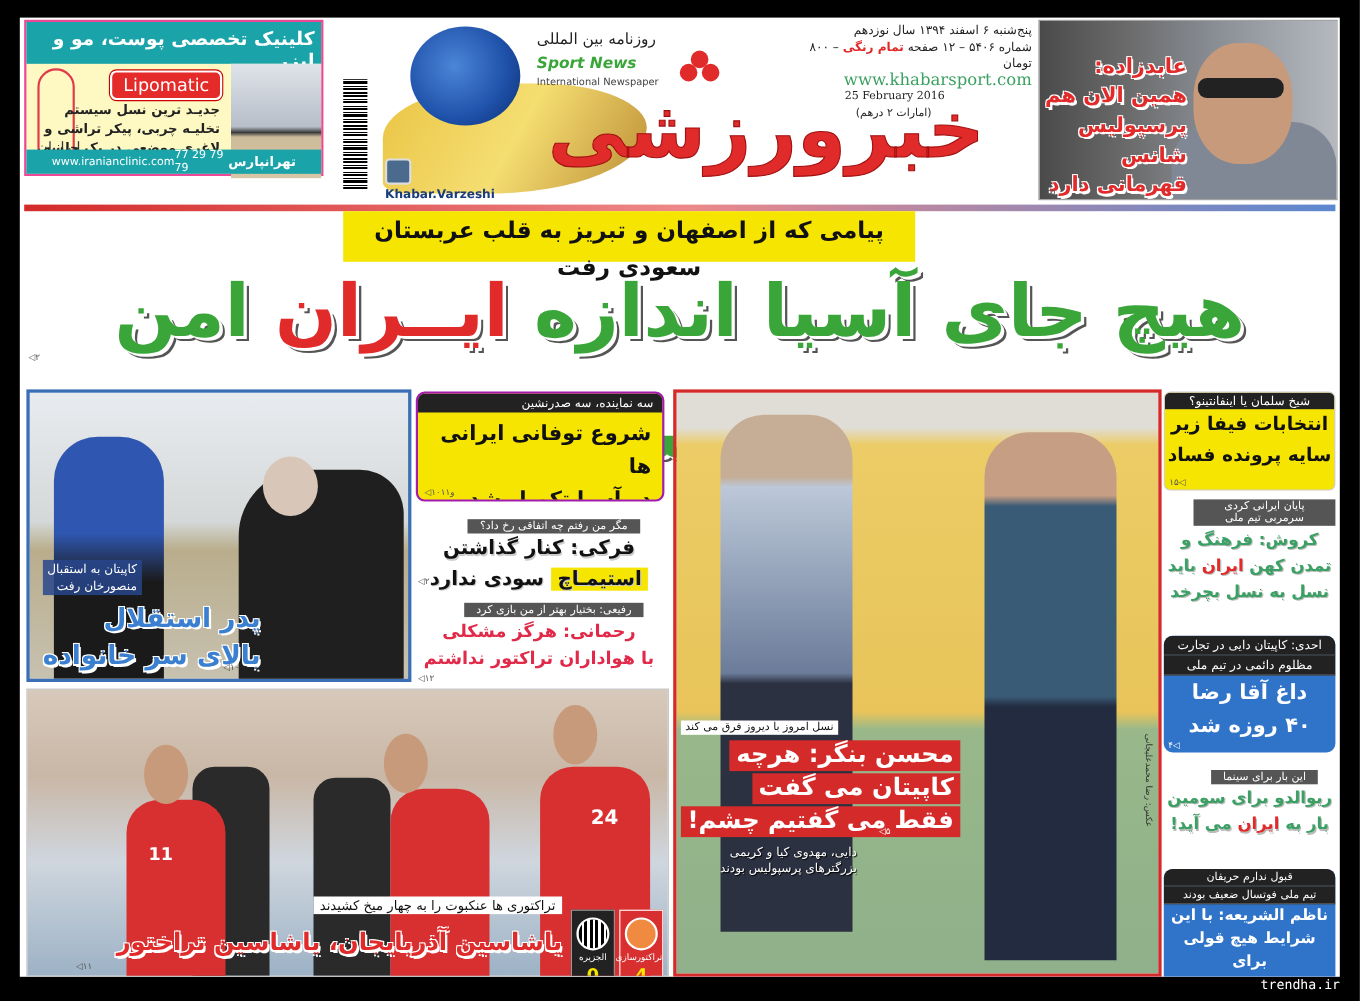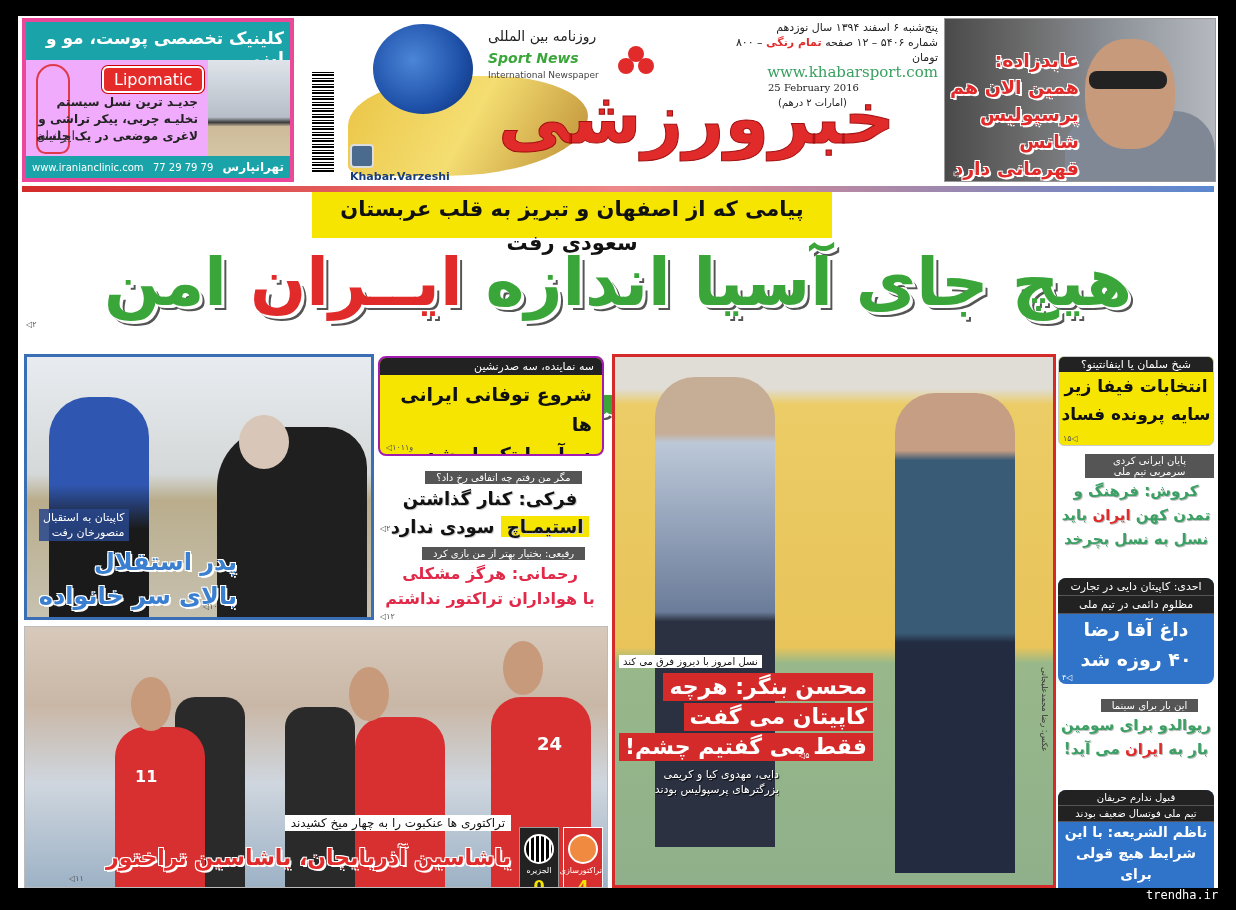--- a/index.html
+++ b/index.html
@@ -3,27 +3,27 @@
 <meta charset="utf-8">
 <style>
   * { box-sizing: border-box; margin: 0; padding: 0; }
   html, body { width: 1236px; height: 910px; background: #000; overflow: hidden; }
   body { font-family: "DejaVu Sans", sans-serif; position: relative; }
   .page { position: absolute; left: 18px; top: 16px; width: 1200px; height: 872px; background: #fff; overflow: hidden; }
   .abs { position: absolute; }
   .rtl { direction: rtl; unicode-bidi: embed; }
 
   
-  .ad { left: 4px; top: 2px; width: 272px; height: 164px; background: #f0abfc; border: 4px solid #ec4899; }
+  .ad { left: 4px; top: 2px; width: 272px; height: 142px; background: #fef9c3; border: 2px solid #ec4899; }
   .ad-top { position: absolute; left: 0; top: 0; width: 100%; height: 38px; background: #1aa4aa; color: #fff; font-weight: bold; font-size: 17px; text-align: right; padding: 6px 6px 0 0; }
   .ad-lipo { position: absolute; left: 76px; top: 44px; background: #e52a2a; color: #fff; font-size: 16px; padding: 2px 10px; border-radius: 6px; border: 2px solid #fff; box-shadow: 0 0 0 1px #c00; }
   .ad-body { position: absolute; right: 92px; top: 72px; font-size: 12px; font-weight: bold; color: #222; text-align: right; line-height: 17px; width: 170px; }
   .ad-figure { position: absolute; left: 10px; top: 42px; width: 34px; height: 90px; border: 2px solid #e03a4a; border-radius: 18px 18px 10px 10px; }
   .ad-photo { position: absolute; right: 0; top: 38px; width: 82px; height: 104px; background: linear-gradient(180deg,#dfe4ea 0%,#b7bec8 55%,#3b3b3b 60%,#cdbb9a 64%,#d8c7a6 100%); }
-  .ad-bottom { position: absolute; left: 0; bottom: 0; width: 100%; height: 22px; background: #1aa4aa; color: #fff; font-size: 10px; display: flex; justify-content: space-between; align-items: center; padding: 0 6px; }
+  .ad-bottom { position: absolute; left: 0; bottom: 0; width: 100%; height: 22px; background: #1aa4aa; color: #fff; font-size: 10px; display: flex; justify-content: space-between; align-items: center; padding: 0 23px; }
   .ad-bottom .city { font-size: 12px; font-weight: bold; }
 
   
   .mast { left: 280px; top: 0; width: 640px; height: 170px; }
   .barcode { position: absolute; left: 14px; top: 56px; width: 22px; height: 100px; background: repeating-linear-gradient(0deg,#000 0 2px,#fff 2px 3px,#000 3px 4px,#fff 4px 6px); }
   .globe { position: absolute; left: 75px; top: 8px; width: 100px; height: 90px; border-radius: 50%; background: radial-gradient(circle at 40% 40%, #4b86d8 0%, #1e50a8 60%, #0c2e6e 100%); }
   .heart { position: absolute; left: 50px; top: 60px; width: 240px; height: 100px; background: linear-gradient(120deg,#e9c13a,#f4dc6a,#b8862a); border-radius: 50% 40% 60% 10%; opacity: .95; }
   .insta { position: absolute; left: 52px; top: 128px; width: 24px; height: 24px; background: #4b6b8e; border-radius: 4px; border: 2px solid #ddd; }
   .insta-label { position: absolute; left: 52px; top: 154px; font-size: 11px; font-weight: bold; color: #1a3d7a; }
   .intl-fa { position: absolute; left: 190px; top: 12px; font-size: 14px; color: #222; }

